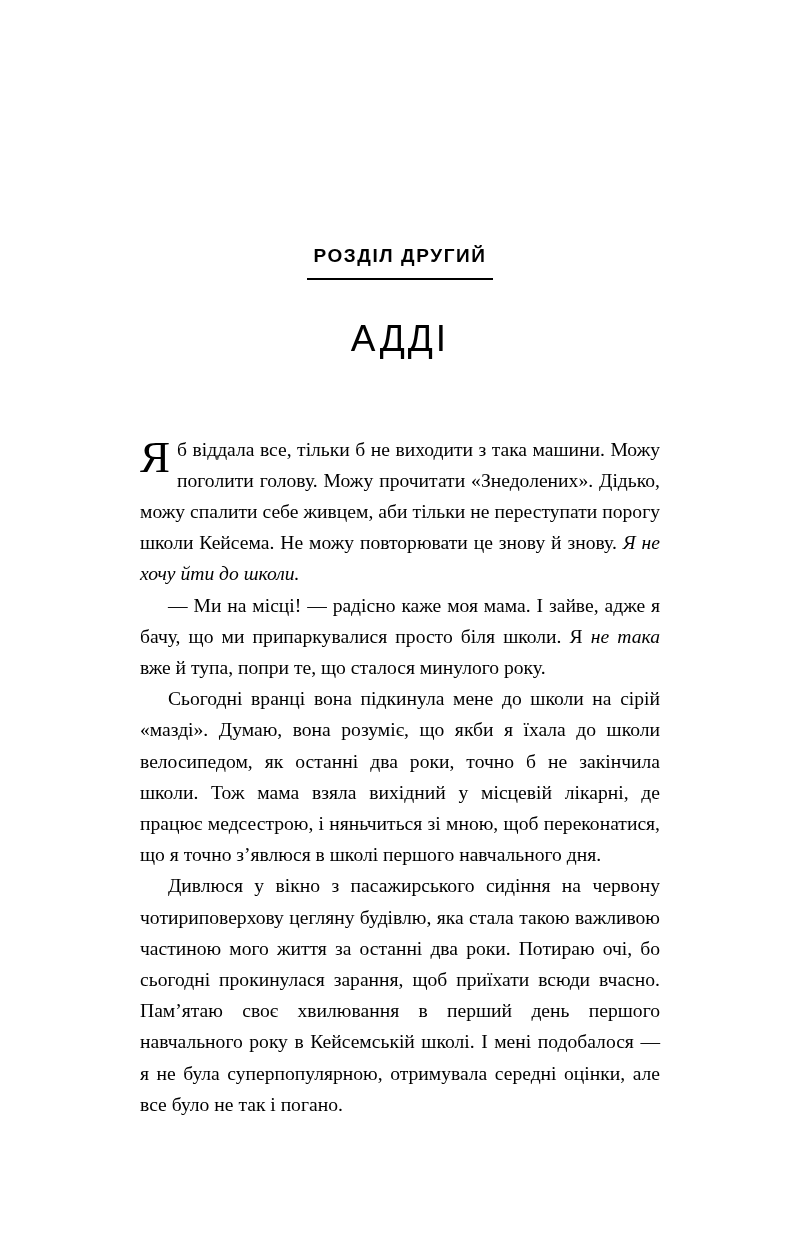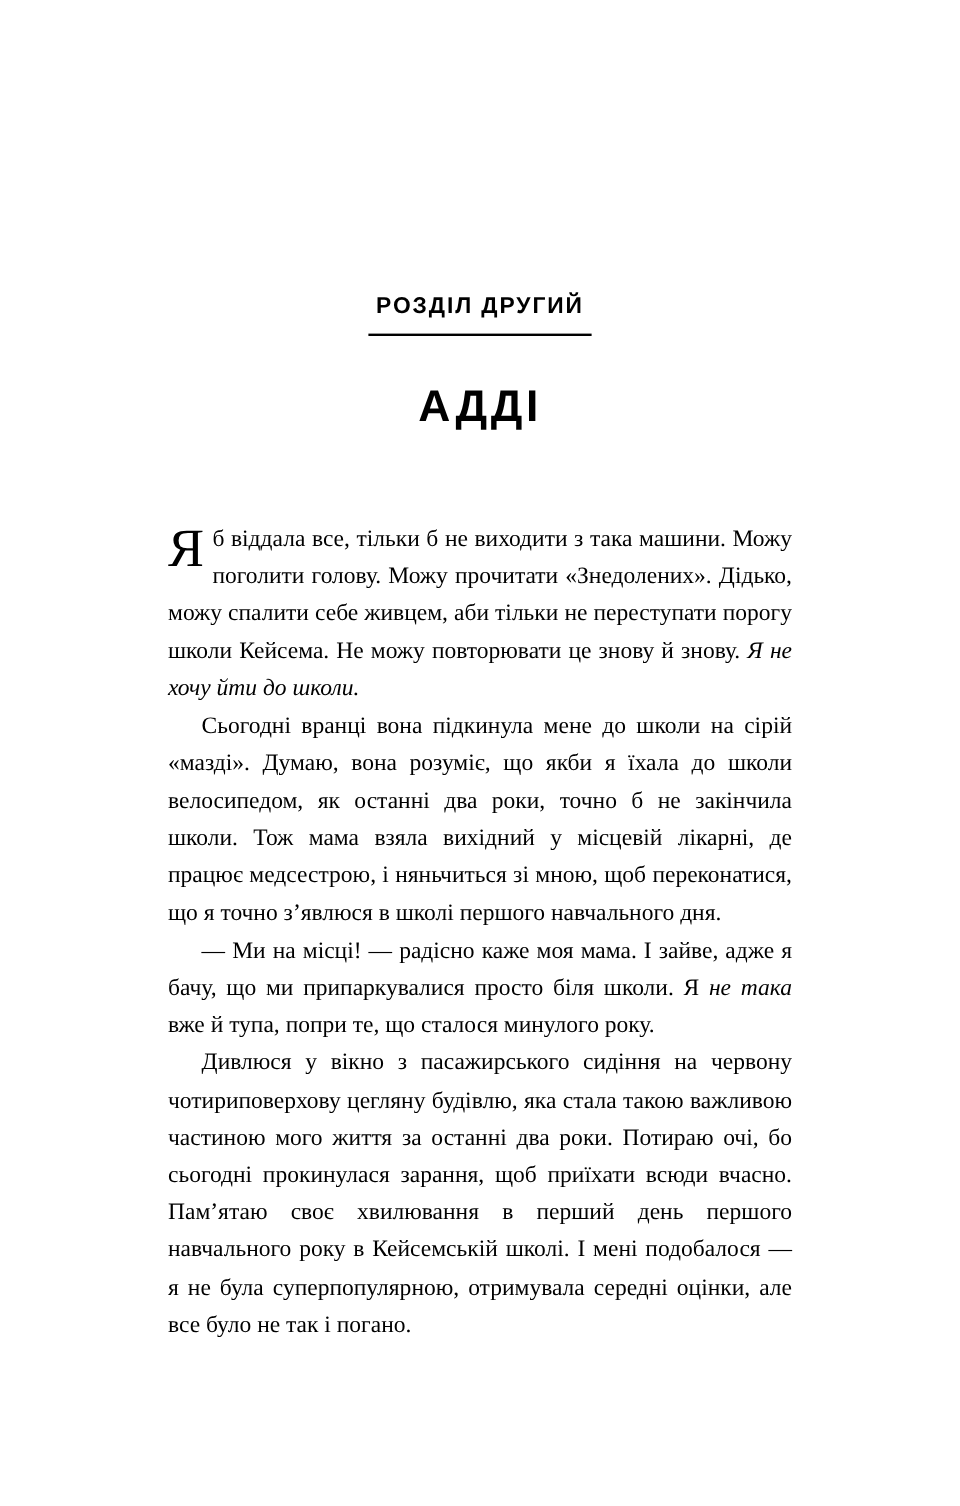--- a/index.html
+++ b/index.html
@@ -31,21 +31,21 @@
     font-weight: bold;
     font-size: 19px;
     letter-spacing: 1.6px;
     display: inline-block;
     padding: 0 6px 11px 6px;
     border-bottom: 2px solid #000;
     line-height: 1.1;
   }
   .chapter-title {
     font-family: "Liberation Sans", sans-serif;
-    font-weight: bold;
+    font-weight: normal;
     font-size: 37px;
     letter-spacing: 3px;
     margin-top: 39px;
     line-height: 1.1;
   }
   .body-text {
     margin-top: 74px;
     font-size: 19.6px;
     line-height: 31.2px;
     text-align: justify;
@@ -78,20 +78,20 @@
 
   <div class="chapter-block">
     <div class="chapter-label">РОЗДІЛ ДРУГИЙ</div>
     <div class="chapter-title">АДДІ</div>
   </div>
 
   <div class="body-text">
     <p class="first">
       <span class="dropcap">Я</span><span> б віддала все, тільки б не виходити з така машини. Можу поголити голову. Можу прочитати «Знедолених». Дідько, можу спалити себе живцем, аби тільки не переступати порогу школи Кейсема. Не можу повторювати це знову й знову. </span><em>Я не хочу йти до школи.</em>
     </p>
-    <p>Сьогодні вранці вона підкинула мене до школи на сірій «мазді». Думаю, вона розуміє, що якби я їхала до школи велосипедом, як останні два роки, точно б не закінчила школи. Тож мама взяла вихідний у місцевій лікарні, де працює медсестрою, і няньчиться зі мною, щоб переконатися, що я точно з’явлюся в школі першого навчального дня.</p>
     <p>
       <span>— Ми на місці! — радісно каже моя мама. І зайве, адже я бачу, що ми припаркувалися просто біля школи. Я </span><em>не така</em><span> вже й тупа, попри те, що сталося минулого року.</span>
     </p>
+    <p>Сьогодні вранці вона підкинула мене до школи на сірій «мазді». Думаю, вона розуміє, що якби я їхала до школи велосипедом, як останні два роки, точно б не закінчила школи. Тож мама взяла вихідний у місцевій лікарні, де працює медсестрою, і няньчиться зі мною, щоб переконатися, що я точно з’явлюся в школі першого навчального дня.</p>
     <p>Дивлюся у вікно з пасажирського сидіння на червону чотириповерхову цегляну будівлю, яка стала такою важливою частиною мого життя за останні два роки. Потираю очі, бо сьогодні прокинулася зарання, щоб приїхати всюди вчасно. Пам’ятаю своє хвилювання в перший день першого навчального року в Кейсемській школі. І мені подобалося — я не була суперпопулярною, отримувала середні оцінки, але все було не так і погано.</p>
   </div>
 
 </div>
 
 </body></html>

